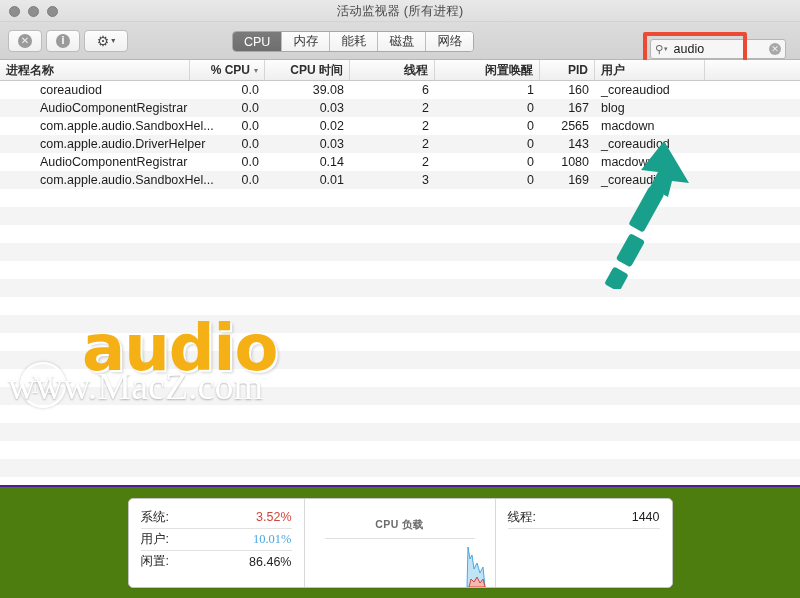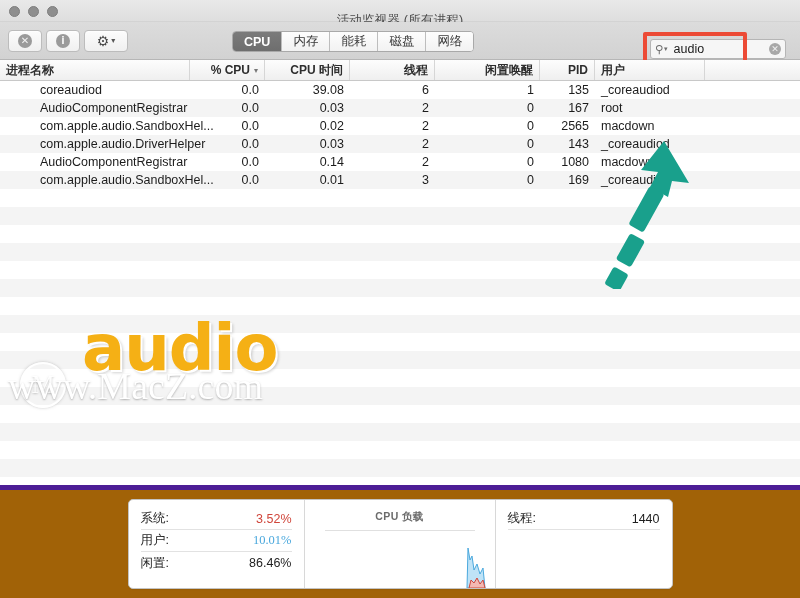--- a/index.html
+++ b/index.html
@@ -24,21 +24,21 @@
     border-bottom: 1px solid #d3d3d3;
     flex: 0 0 22px;
   }
   #traffic {
     position: absolute; left: 9px; top: 6px;
     display: flex; gap: 8px;
   }
   .light { width: 11px; height: 11px; border-radius: 50%;
            background: #8e8e8e; border: 0.5px solid #7e7e7e; }
   #win-title {
-    position: absolute; left: 0; right: 0; top: 12px;
+    position: absolute; left: 0; right: 0; top: 3px;
     text-align: center;
     font-size: 12.5px; color: #4a4a4a;
     letter-spacing: 0.2px;
   }
 
   
   #toolbar {
     position: relative;
     height: 38px;
     background: linear-gradient(to bottom, #dcdcdc, #d2d2d2);
@@ -76,21 +76,21 @@
   .tab {
     padding: 0 11px; height: 100%;
     display: flex; align-items: center; justify-content: center;
     font-size: 12.5px; color: #3a3a3a;
     border-right: 1px solid #bdbdbd;
     background: linear-gradient(to bottom,#fdfdfd,#f2f2f2);
   }
   .tab:last-child { border-right: none; }
   .tab.active {
     background: linear-gradient(to bottom,#7b7b7b,#6e6e6e);
-    color: #ffffff; font-weight: bold;
+    color: #ffffff; font-weight: normal;
   }
 
   
   #search-wrap { position: absolute; left: 650px; top: 17px; }
   #search-field {
     width: 136px; height: 20px;
     background: #f6f6f6;
     border: 1px solid #b5b5b5; border-radius: 3px;
     display: flex; align-items: center;
     padding: 0 4px;
@@ -163,21 +163,21 @@
     text-shadow: 0 1px 2px rgba(140,140,140,.5);
     pointer-events: none;
   }
 
   
   #arrow { position: absolute; left: 592px; top: 58px; pointer-events: none; }
 
   
   #footer {
     flex: 0 0 113px; height: 113px;
-    background: #a16207; border-top: 5px solid #4c1d95;
+    background: #4d7c0f; border-top: 2px solid #4c1d95;
     position: relative;
     display: flex; align-items: center; justify-content: center; text-align: center;
   }
   #statpanel {
     width: 545px; height: 90px;
     background: #ffffff;
     border: 1px solid #c4c4c4; border-radius: 5px;
     display: flex;
     box-shadow: 0 1px 1px rgba(0,0,0,.06);
     position: relative;
@@ -191,21 +191,21 @@
   .srow {
     display: flex; justify-content: space-between; align-items: center;
     height: 22px; font-size: 12.5px; color: #1e1e1e;
     border-bottom: 1px solid #e2e2e2;
   }
   .srow.last { border-bottom: none; }
   .sval.red  { color: #d0463b; margin-left: 8px; }
   .sval.blue { color: #4aa8dd; font-family: Liberation Serif, serif; }
   #cpu-label {
     font-size: 10.5px; color: #6b6b6b; font-weight: bold;
-    letter-spacing: .4px; margin-top: 2px;
+    letter-spacing: .4px; margin-top: 11px;
   }
   #cpu-sep { width: 150px; height: 1px; background: #e0e0e0; margin-top: 6px; }
   #cpu-graph { position: absolute; right: 6px; bottom: 0; }
   #wm-csdn {
     position: absolute; right: 4px; bottom: 12px;
     font-size: 18px; color: rgba(255,255,255,.92);
     font-family: "Liberation Sans", sans-serif;
     text-shadow: 0 1px 2px rgba(150,150,150,.45);
     white-space: nowrap; pointer-events: none;
   }
@@ -272,32 +272,32 @@
   </div>
 
   <div id="tablebody">
 
     <div class="row">
       <div class="cell l" style="width:190px;padding-left:40px">coreaudiod</div>
       <div class="cell r" style="width:75px">0.0</div>
       <div class="cell r" style="width:85px">39.08</div>
       <div class="cell r" style="width:85px">6</div>
       <div class="cell r" style="width:105px">1</div>
-      <div class="cell r" style="width:55px">135</div>
+      <div class="cell r" style="width:55px">160</div>
       <div class="cell l" style="width:110px">_coreaudiod</div>
     </div>
 
     <div class="row alt">
       <div class="cell l" style="width:190px;padding-left:40px">AudioComponentRegistrar</div>
       <div class="cell r" style="width:75px">0.0</div>
       <div class="cell r" style="width:85px">0.03</div>
       <div class="cell r" style="width:85px">2</div>
       <div class="cell r" style="width:105px">0</div>
       <div class="cell r" style="width:55px">167</div>
-      <div class="cell l" style="width:110px">root</div>
+      <div class="cell l" style="width:110px">blog</div>
     </div>
 
     <div class="row">
       <div class="cell l" style="width:190px;padding-left:40px">com.apple.audio.SandboxHel...</div>
       <div class="cell r" style="width:75px">0.0</div>
       <div class="cell r" style="width:85px">0.02</div>
       <div class="cell r" style="width:85px">2</div>
       <div class="cell r" style="width:105px">0</div>
       <div class="cell r" style="width:55px">2565</div>
       <div class="cell l" style="width:110px">macdown</div>

